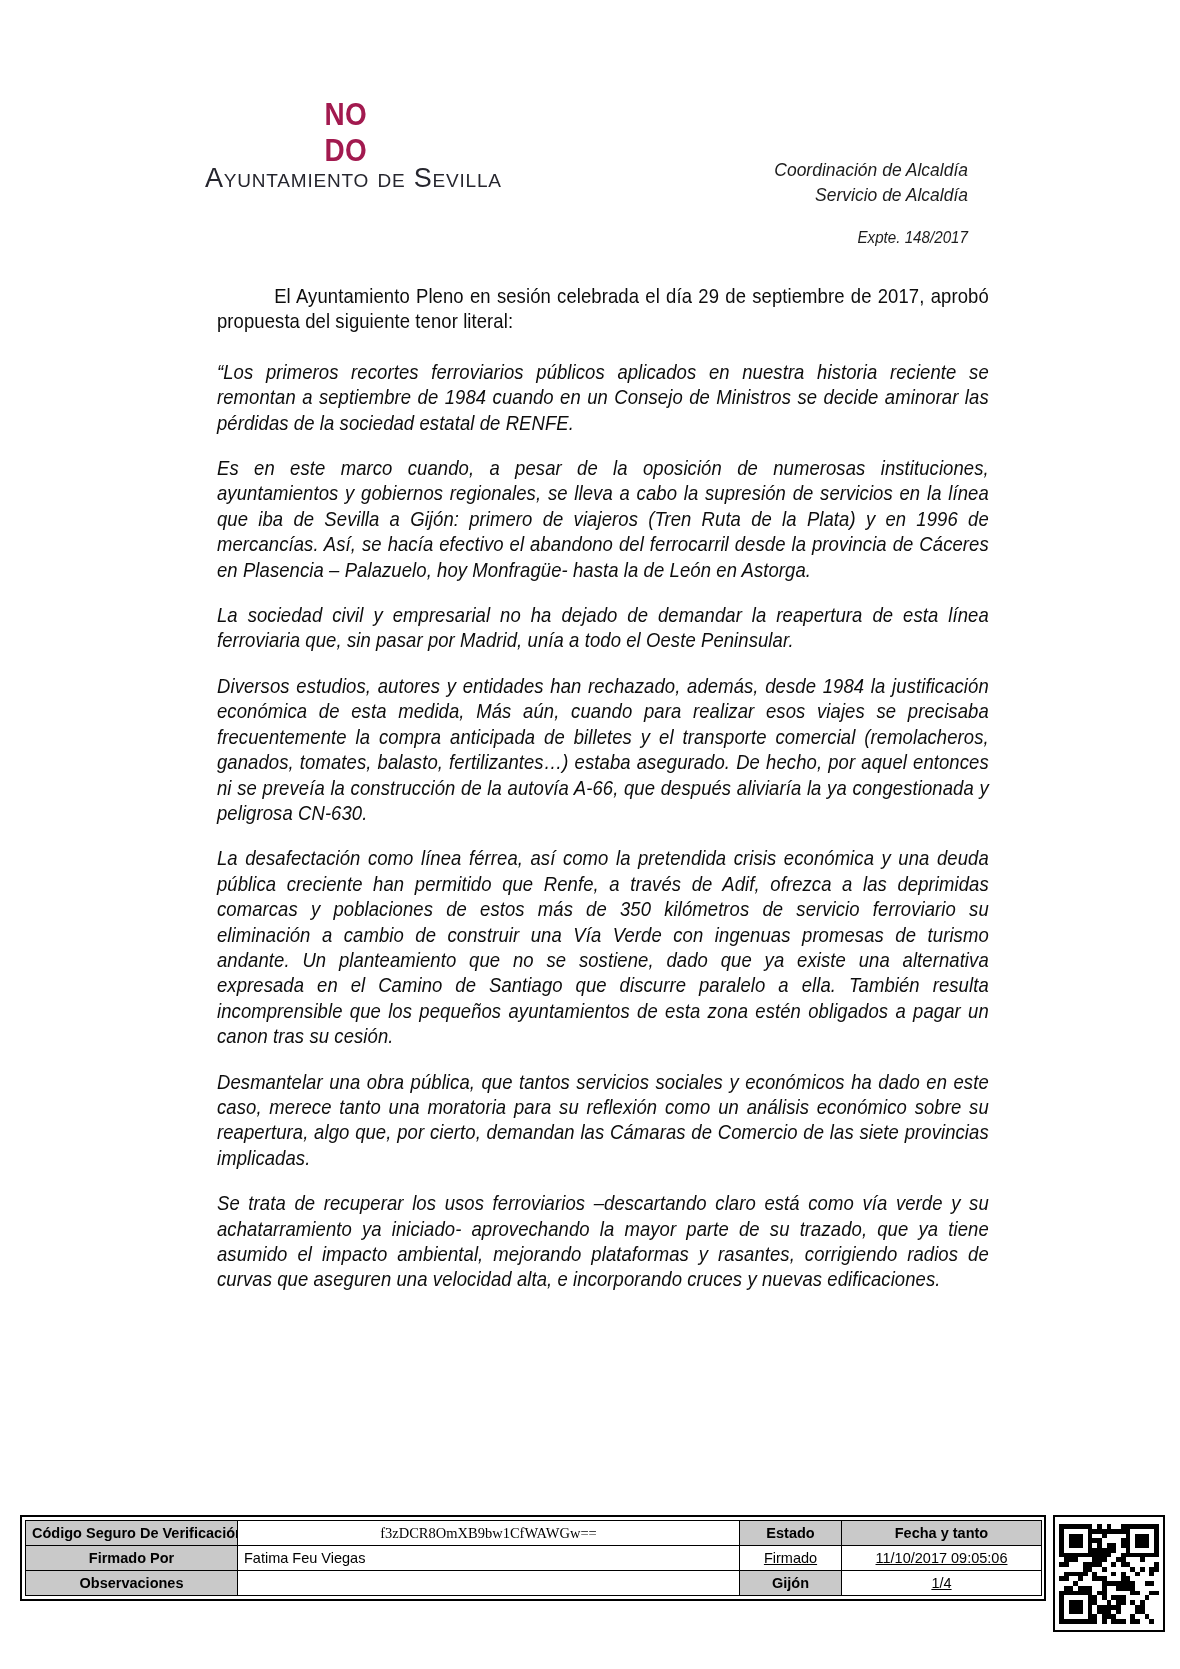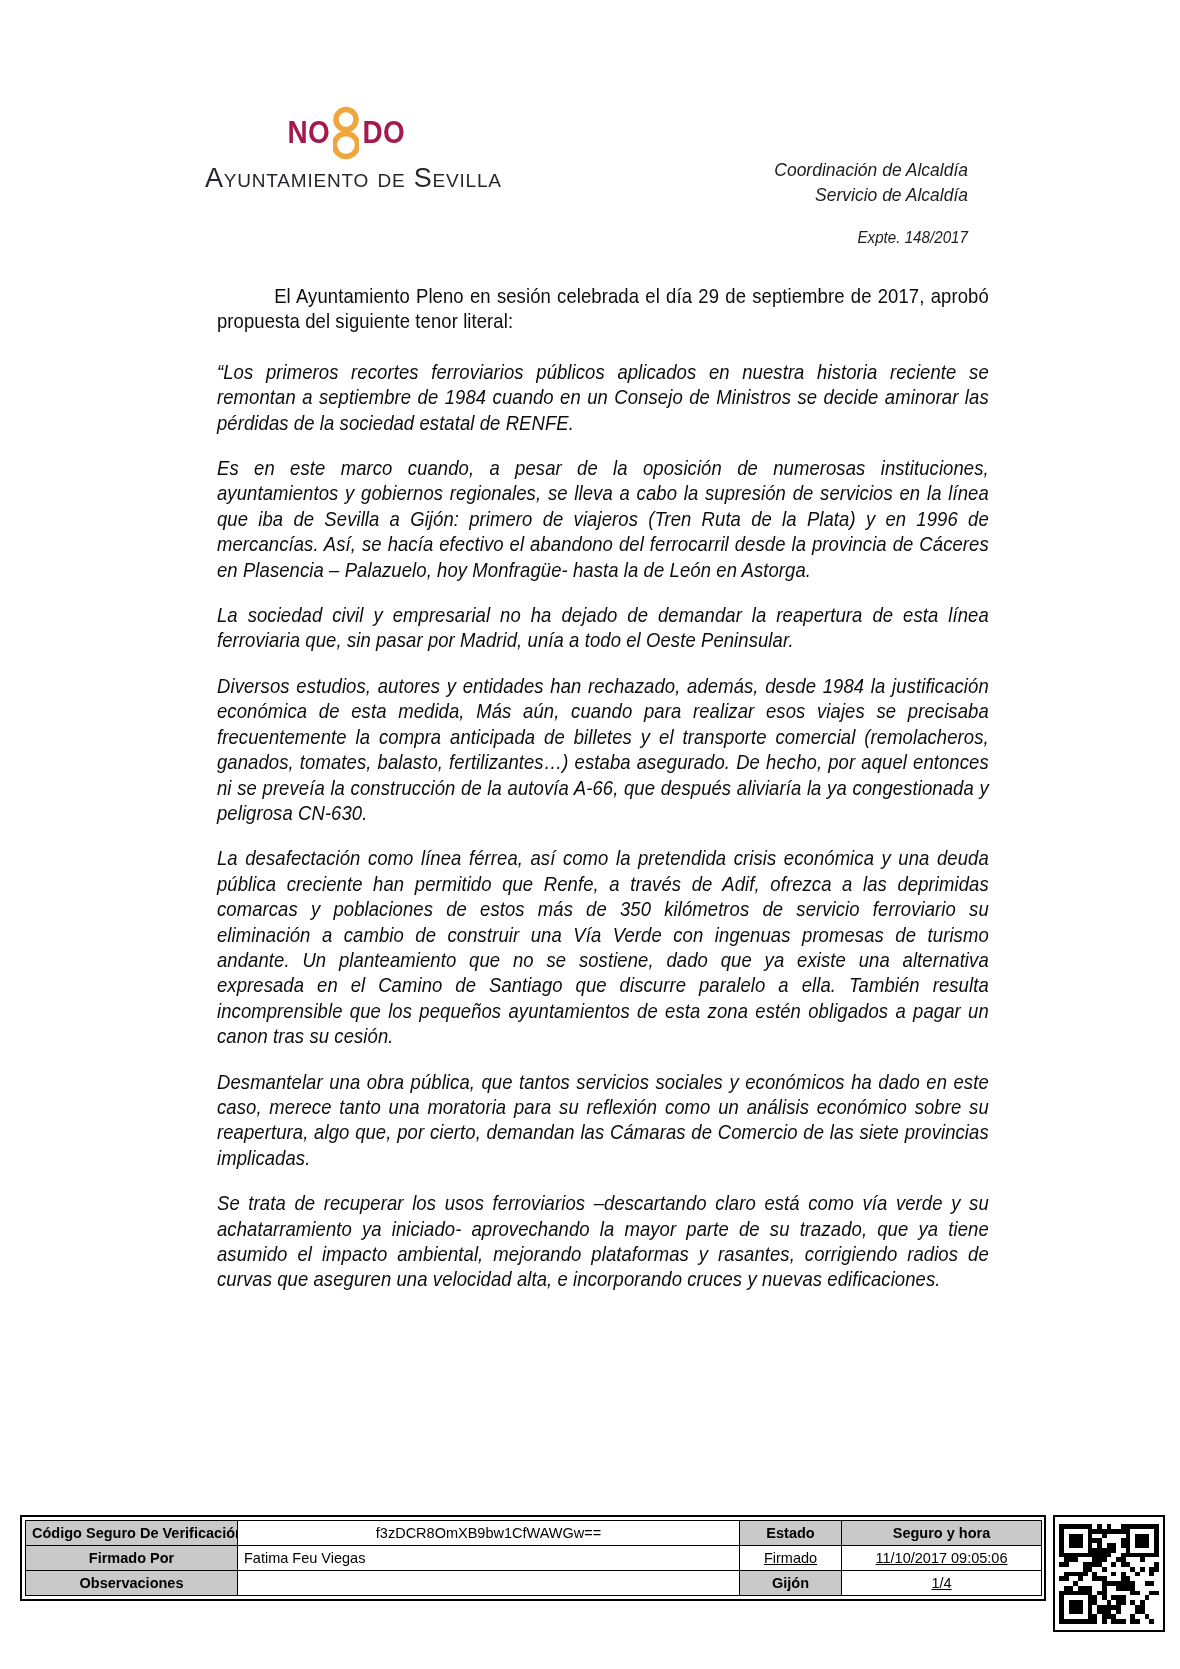--- a/index.html
+++ b/index.html
@@ -5,21 +5,21 @@
   html,body { margin:0; padding:0; background:#e8e8e8; }
   .page, .page * { box-sizing:border-box; }
   .page {
     position:relative; width:1180px; height:1669px; margin:0 auto;
     background:#ffffff; overflow:hidden;
     font-family:"Liberation Sans", sans-serif; color:#111;
   }
 
   
   .logo { position:absolute; left:205px; top:104px; width:282px; }
-  .logo-row { display:flex; align-items:center; justify-content:center; height:58px; }
+  .logo-row { display:flex; align-items:center; justify-content:center; height:58px;flex-direction:column; }
   .logo-letters {
     font-size:31px; font-weight:bold; letter-spacing:0.5px;
     transform:scaleX(0.9);
   }
   .logo-madeja { margin:0 1px; }
   .logo-subtitle {
     margin-top:1px; text-align:center;
     font-variant:small-caps; font-size:27px; letter-spacing:0.8px; color:#26262e;
     white-space:nowrap;
   }
@@ -53,21 +53,21 @@
     border:2px solid #000; padding:3px; background:#fff;
   }
   table.vt { border-collapse:collapse; width:100%; table-layout:fixed; }
   table.vt td {
     border:1.5px solid #000; height:25px; padding:1px 6px;
     font-size:14.5px; vertical-align:middle; color:#000;
     overflow:hidden; white-space:nowrap;
   }
   td.lbl { background:#c9c9c9; font-weight:bold; text-align:center; }
   td.ctr { text-align:center;text-decoration:underline; }
-  td.mono { font-family:Liberation Sans, sans-serif; font-size:14px; text-align:center; }
+  td.mono { font-family:Liberation Serif, serif; font-size:14px; text-align:center; }
   tr.url-row td { height:40px; vertical-align:top; padding-top:4px; }
 
   .qrbox {
     position:absolute; left:1053px; top:1515px; width:112px; height:117px;
     border:2px solid #000; background:#fff;
     display:flex; align-items:center; justify-content:center;
   }
 </style>
 </head>
 <body>
@@ -111,21 +111,21 @@
           <col style="width:212px">
           <col style="width:502px">
           <col style="width:102px">
           <col style="width:200px">
         </colgroup>
       <tbody>
           <tr>
         <td class="lbl">Código Seguro De Verificación:</td>
         <td class="mono">f3zDCR8OmXB9bw1CfWAWGw==</td>
         <td class="lbl">Estado</td>
-        <td class="lbl">Seguro y hora</td>
+        <td class="lbl">Fecha y tanto</td>
       </tr>
       <tr>
         <td class="lbl">Firmado Por</td>
         <td>Fatima Feu Viegas</td>
         <td class="ctr">Firmado</td>
         <td class="ctr">11/10/2017 09:05:06</td>
       </tr>
       <tr>
         <td class="lbl">Observaciones</td>
         <td></td>

